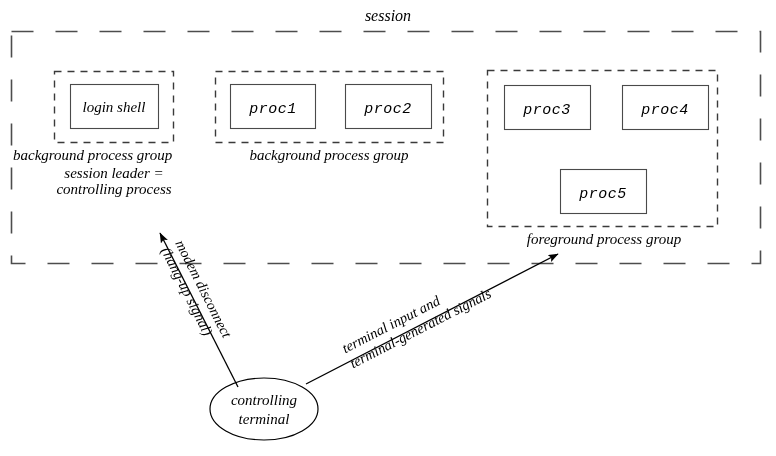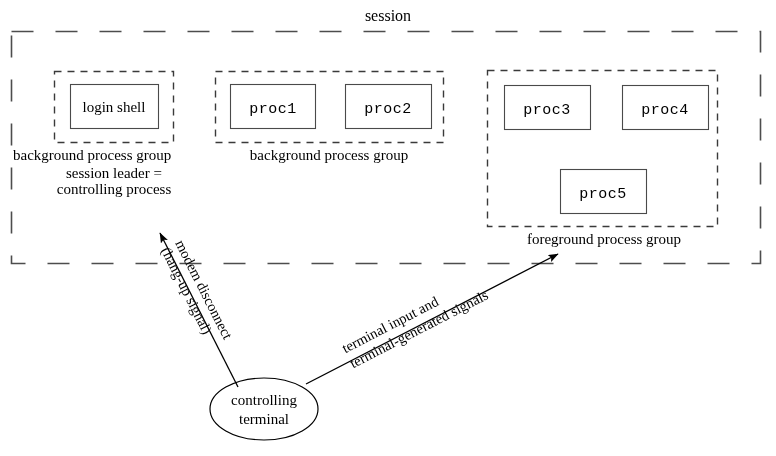--- a/index.html
+++ b/index.html
@@ -10,20 +10,21 @@
   body {
     width: 776px;
     height: 456px;
     font-family: "Liberation Serif", serif;
     overflow: hidden;
   }
   #diagram-root {
     position: relative;
     width: 776px;
     height: 456px;
+    font-style: italic;
   }
   svg.canvas {
     position: absolute;
     left: 0;
     top: 0;
     width: 776px;
     height: 456px;
     display: block;
   }
   .serif-text {

